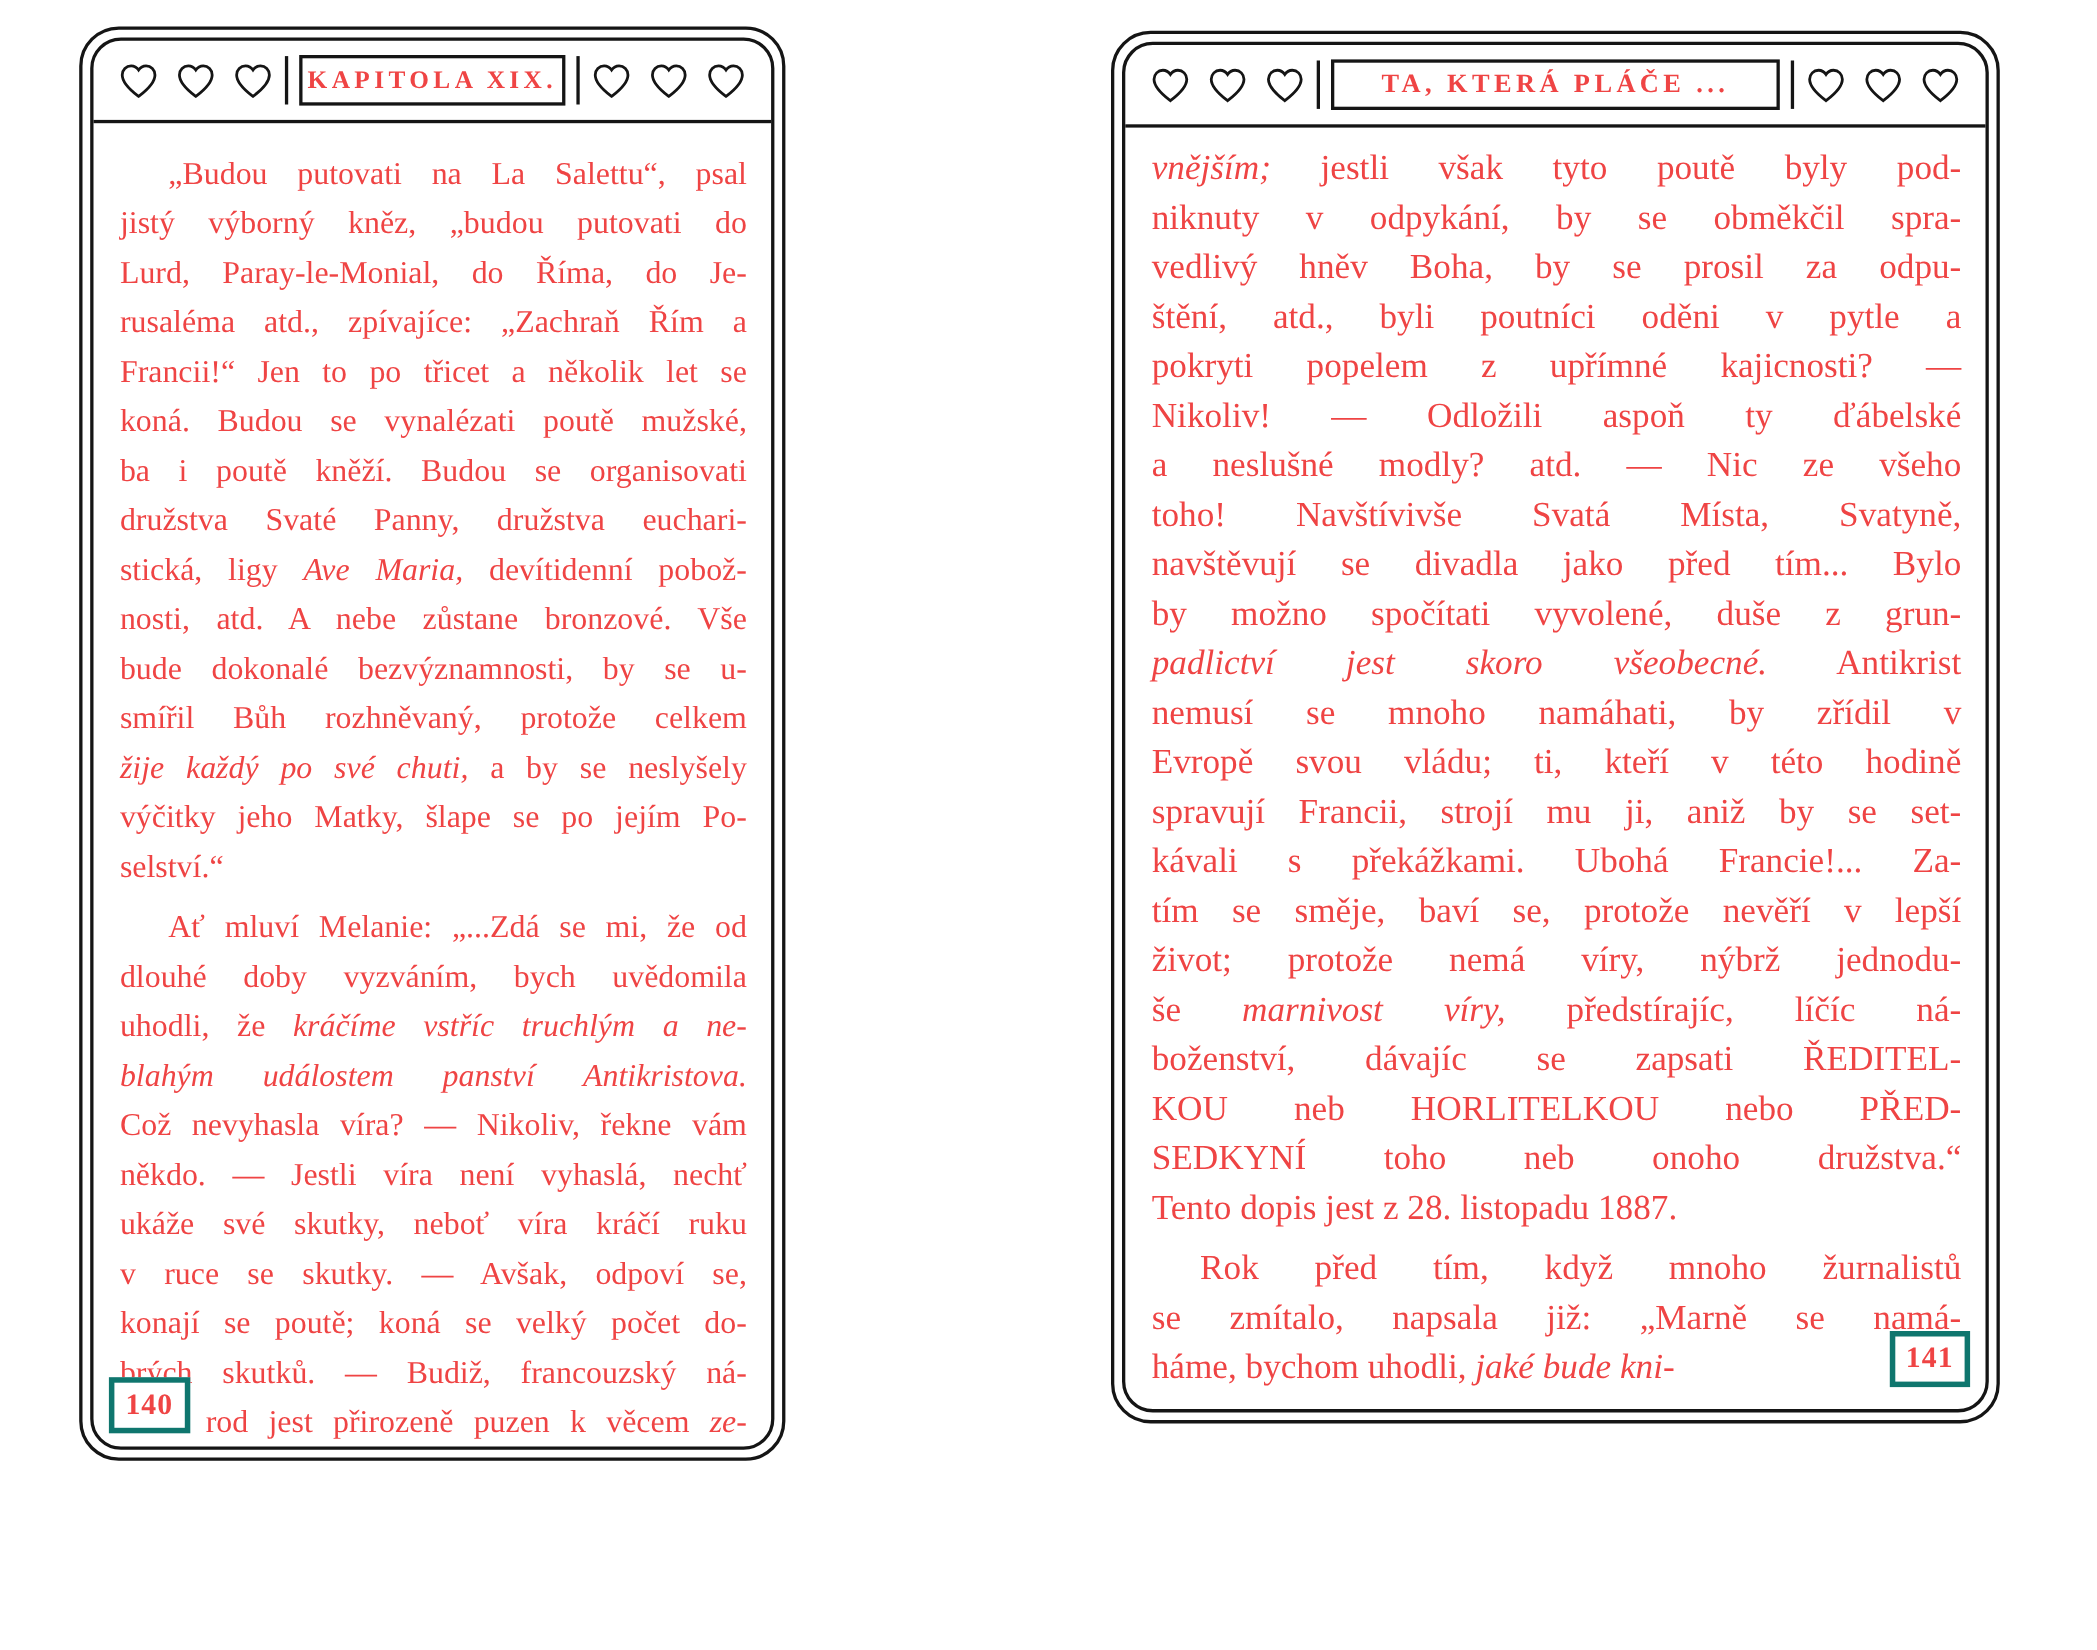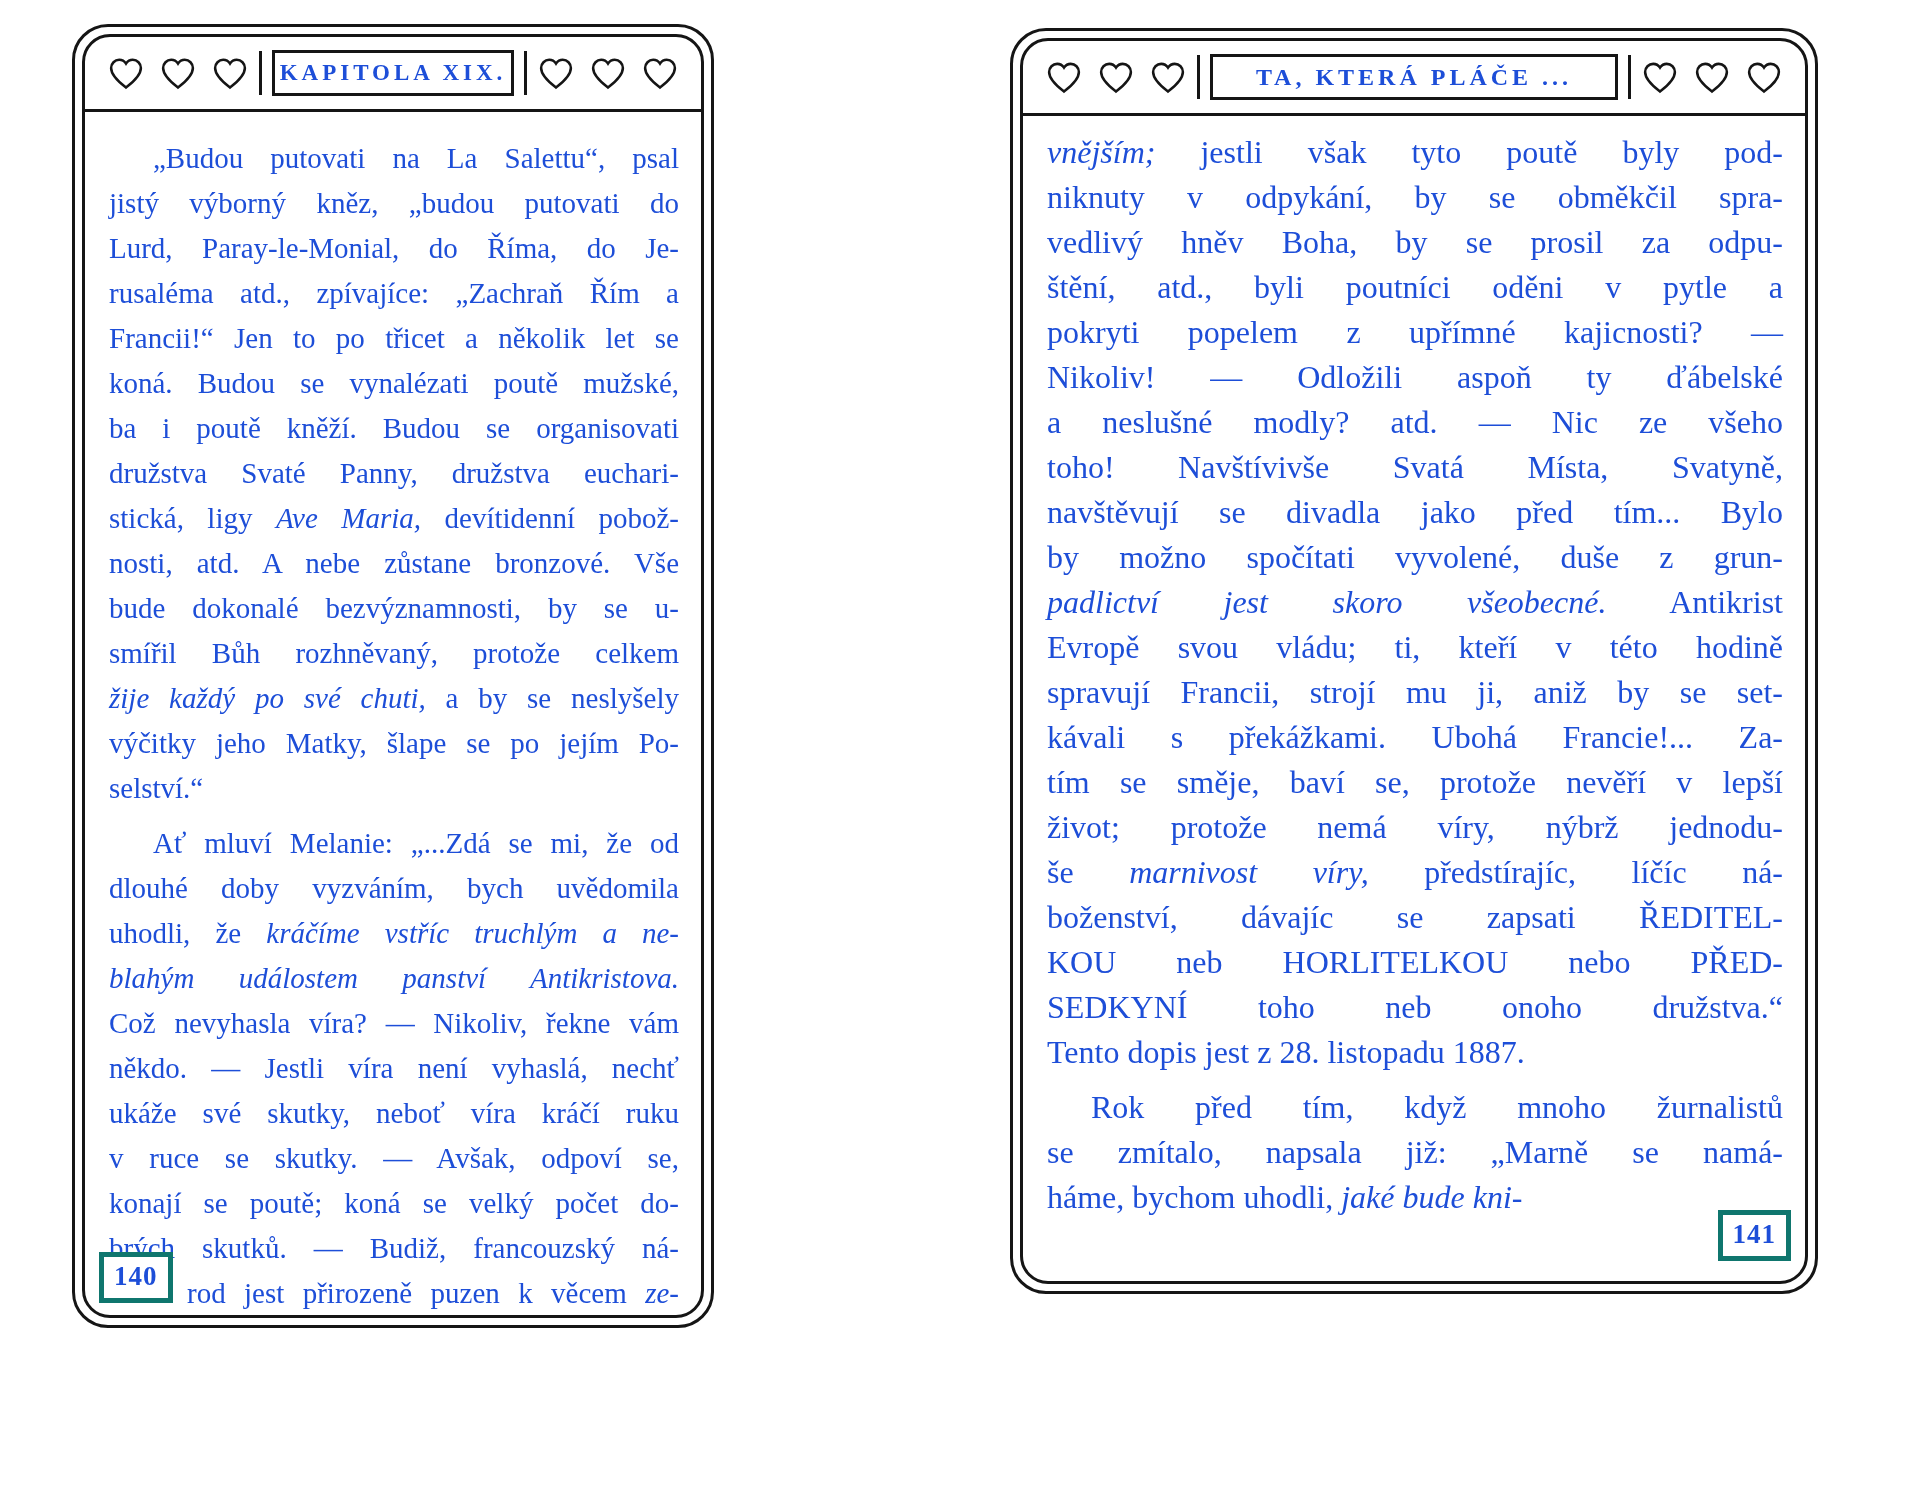--- a/index.html
+++ b/index.html
@@ -1,17 +1,17 @@
 <!DOCTYPE html>
 <html><head>
 <meta charset="utf-8">
 <style>
   html,body{margin:0;padding:0;background:#fff;}
   .stage{position:relative;width:1906px;height:1500px;background:#ffffff;overflow:hidden;
-         font-family:"Liberation Serif","DejaVu Serif",serif;color:#1d4ed8;}
+         font-family:"Liberation Serif","DejaVu Serif",serif;color:#ef4444;}
   
   .page{position:absolute;border:3px solid #151515;border-radius:36px;padding:7px;box-sizing:border-box;background:#fff;}
   .page-inner{position:relative;width:100%;height:100%;border:3px solid #151515;border-radius:28px;box-sizing:border-box;
               display:flex;flex-direction:column;background:#fff;}
   .pg-l{left:72px;top:24px;width:642px;height:1304px;}
   .pg-r{left:1010px;top:28px;width:808px;height:1266px;}
   
   .hdr{height:72px;display:flex;align-items:center;padding:0 22px;flex:0 0 auto;}
   .hearts{display:flex;align-items:center;gap:14px;flex:0 0 auto;}
   .heart{width:38px;height:36px;display:block;}
@@ -147,20 +147,21 @@
           <div class="ln"><span>niknuty v odpykání, by se obměkčil spra-</span></div>
           <div class="ln"><span>vedlivý hněv Boha, by se prosil za odpu-</span></div>
           <div class="ln"><span>štění, atd., byli poutníci oděni v pytle a</span></div>
           <div class="ln"><span>pokryti popelem z upřímné kajicnosti? —</span></div>
           <div class="ln"><span>Nikoliv! — Odložili aspoň ty ďábelské</span></div>
           <div class="ln"><span>a neslušné modly? atd. — Nic ze všeho</span></div>
           <div class="ln"><span>toho! Navštívivše Svatá Místa, Svatyně,</span></div>
           <div class="ln"><span>navštěvují se divadla jako před tím... Bylo</span></div>
           <div class="ln"><span>by možno spočítati vyvolené, duše z grun-</span></div>
           <div class="ln"><span class="it">padlictví jest skoro všeobecné.</span><span> Antikrist</span></div>
+          <div class="ln"><span>nemusí se mnoho namáhati, by zřídil v</span></div>
           <div class="ln"><span>Evropě svou vládu; ti, kteří v této hodině</span></div>
           <div class="ln"><span>spravují Francii, strojí mu ji, aniž by se set-</span></div>
           <div class="ln"><span>kávali s překážkami. Ubohá Francie!... Za-</span></div>
           <div class="ln"><span>tím se směje, baví se, protože nevěří v lepší</span></div>
           <div class="ln"><span>život; protože nemá víry, nýbrž jednodu-</span></div>
           <div class="ln"><span>še </span><span class="it">marnivost víry,</span><span> předstírajíc, líčíc ná-</span></div>
           <div class="ln"><span>boženství, dávajíc se zapsati ŘEDITEL-</span></div>
           <div class="ln"><span>KOU neb HORLITELKOU nebo PŘED-</span></div>
           <div class="ln"><span>SEDKYNÍ toho neb onoho družstva.“</span></div>
           <div class="ln noj"><span>Tento dopis jest z 28. listopadu 1887.</span></div>

